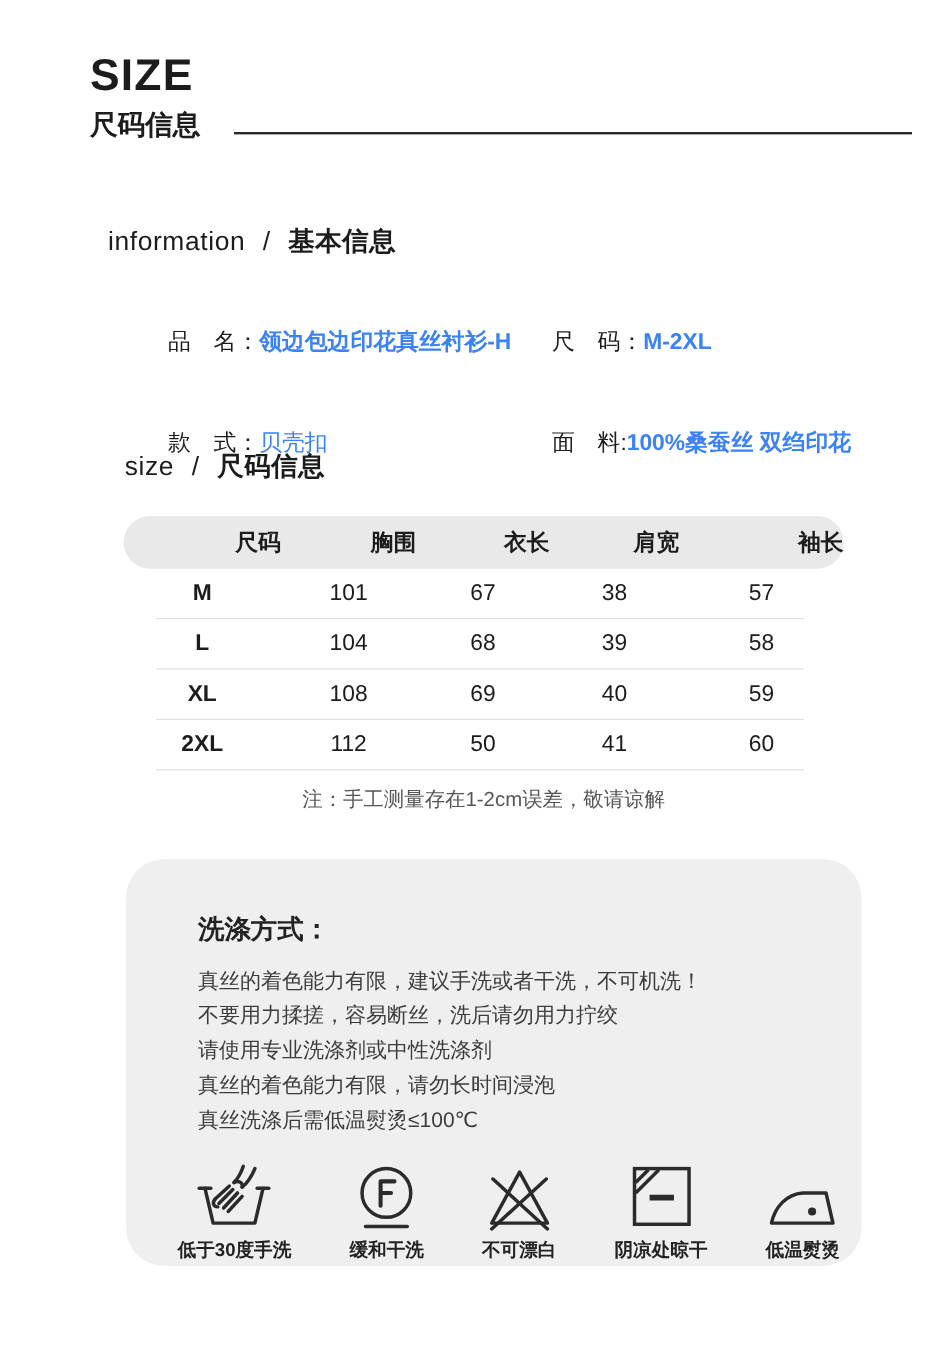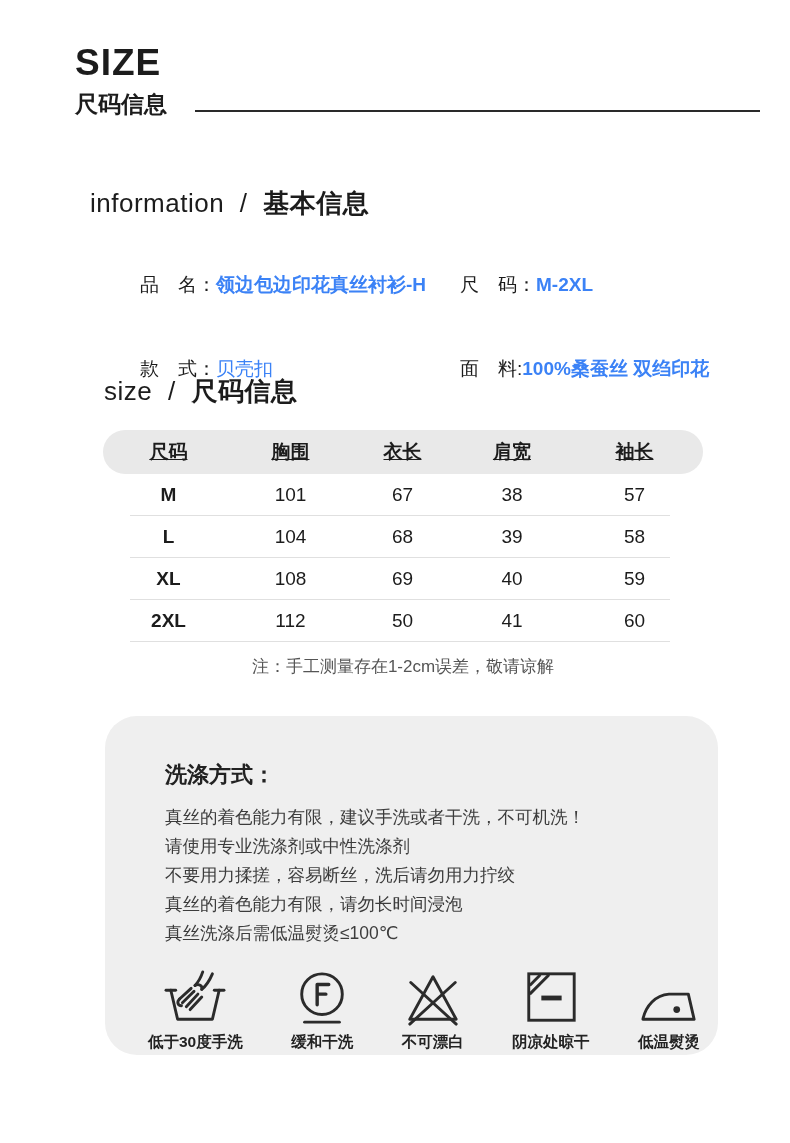--- a/index.html
+++ b/index.html
@@ -6,42 +6,42 @@
   .page{
     position:relative;width:790px;height:1143px;background:#ffffff;overflow:hidden;
     font-family:"Liberation Sans","DejaVu Sans",sans-serif;color:#1c1c1c;
   }
   
   .brand-en{position:absolute;left:75px;top:44px;font-size:37px;font-weight:700;letter-spacing:1px;line-height:1;}
   .brand-row{position:absolute;left:75px;top:90px;width:685px;display:flex;align-items:flex-end;}
   .brand-zh{font-size:23px;font-weight:700;line-height:1.25;}
   .brand-line{flex:1;border-top:2px solid #2a2a2a;margin-left:28px;margin-bottom:7px;}
   
-  .sec-heading{position:absolute;font-size:26px;letter-spacing:.5px;}
+  .sec-heading{position:absolute;font-size:22px;letter-spacing:.5px;}
   .sec-heading .en{font-weight:400;}
   .sec-heading .sep{margin:0 8px;color:#1c1c1c;}
   .sec-heading .zh{font-weight:700;}
   #info-heading{left:90px;top:186px;}
   #size-heading{left:104px;top:374px;}
   
   .info-fields{position:absolute;left:140px;top:240px;width:600px;font-size:19px;}
   .info-row{display:flex;margin-bottom:26px;}
   .info-field{display:flex;align-items:baseline;}
   .info-field.left{width:320px;flex:none;}
   .info-label{color:#1c1c1c;white-space:pre;margin-top:32px;}
   .info-value{color:#3b82f6;}
   .info-value.bold{font-weight:700;}
   
   .size-table{position:absolute;left:103px;top:430px;width:600px;}
   .size-head{
     height:44px;background:#e9e9e9;border-radius:22px;
     display:grid;grid-template-columns:131px 113px 111px 108px 137px;
     align-items:center;font-size:19px;font-weight:700;
   }
-  .size-head span{text-align:center;text-decoration:underline;}
+  .size-head span{text-align:right;}
   .size-row{
     position:relative;height:42px;
     display:grid;grid-template-columns:131px 113px 111px 108px 137px;
     align-items:center;font-size:19px;
   }
   .size-row span{text-align:center;}
   .size-row .size-name{font-weight:700;}
   .size-row::after{
     content:"";position:absolute;left:27px;right:33px;bottom:0;
     border-bottom:1px solid #e0e0e0;
@@ -141,22 +141,22 @@
       <span>41</span>
       <span>60</span>
     </div>
     <div class="table-note">注：手工测量存在1-2cm误差，敬请谅解</div>
   </div>
 
   <div class="wash-box">
     <div class="wash-title">洗涤方式：</div>
     <div class="wash-lines">
       <div>真丝的着色能力有限，建议手洗或者干洗，不可机洗！</div>
+      <div>不要用力揉搓，容易断丝，洗后请勿用力拧绞</div>
       <div>请使用专业洗涤剂或中性洗涤剂</div>
-      <div>不要用力揉搓，容易断丝，洗后请勿用力拧绞</div>
       <div>真丝的着色能力有限，请勿长时间浸泡</div>
       <div>真丝洗涤后需低温熨烫≤100℃</div>
     </div>
     <div class="wash-icons">
 
       <div class="care">
         <svg viewBox="0 0 64 60">
           <g fill="none" stroke="#2b2b2b" stroke-width="3" stroke-linecap="round" stroke-linejoin="round">
             <path d="M2 22 H12"></path>
             <path d="M52 22 H62"></path>

